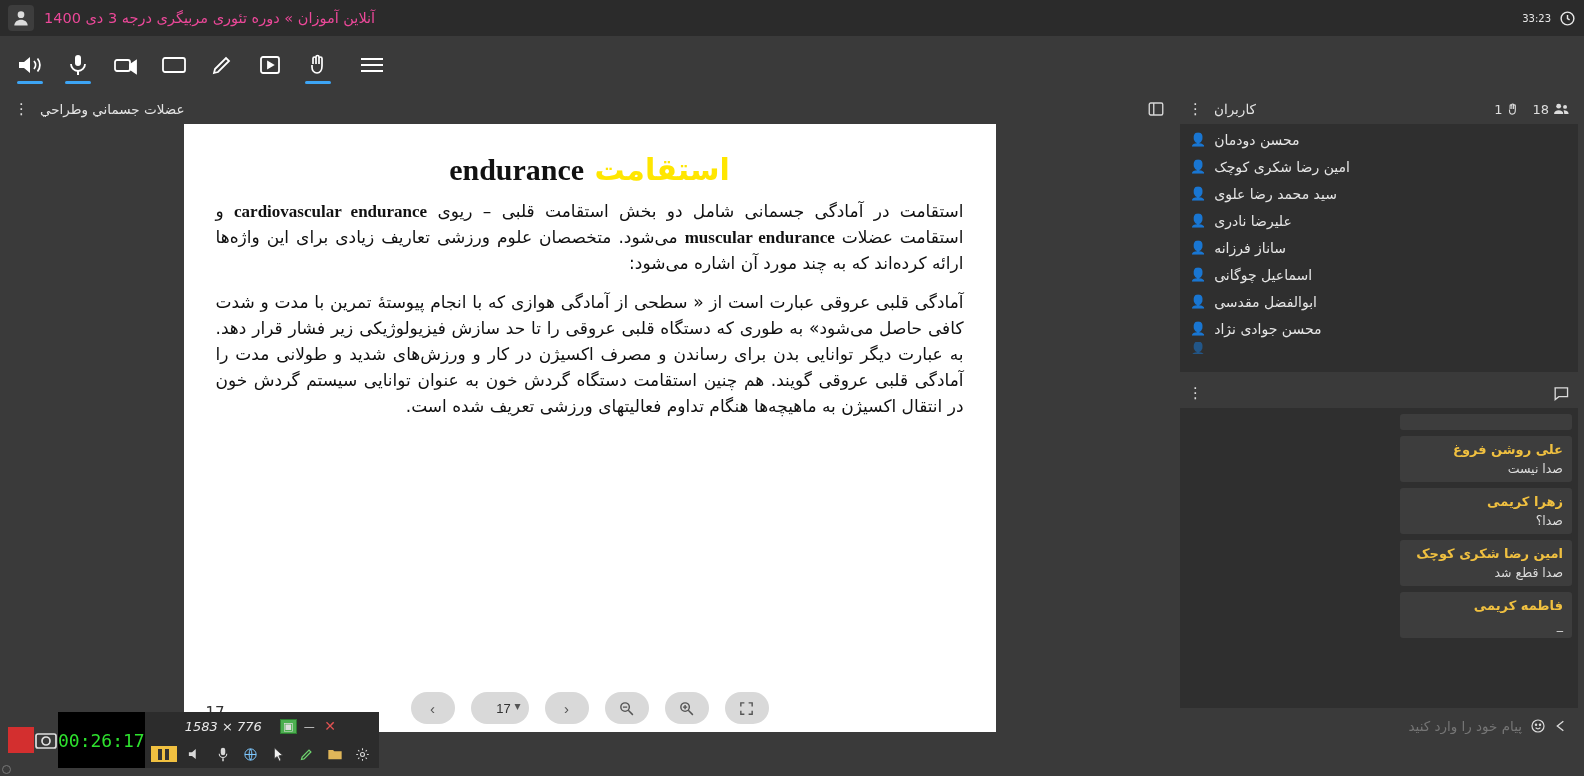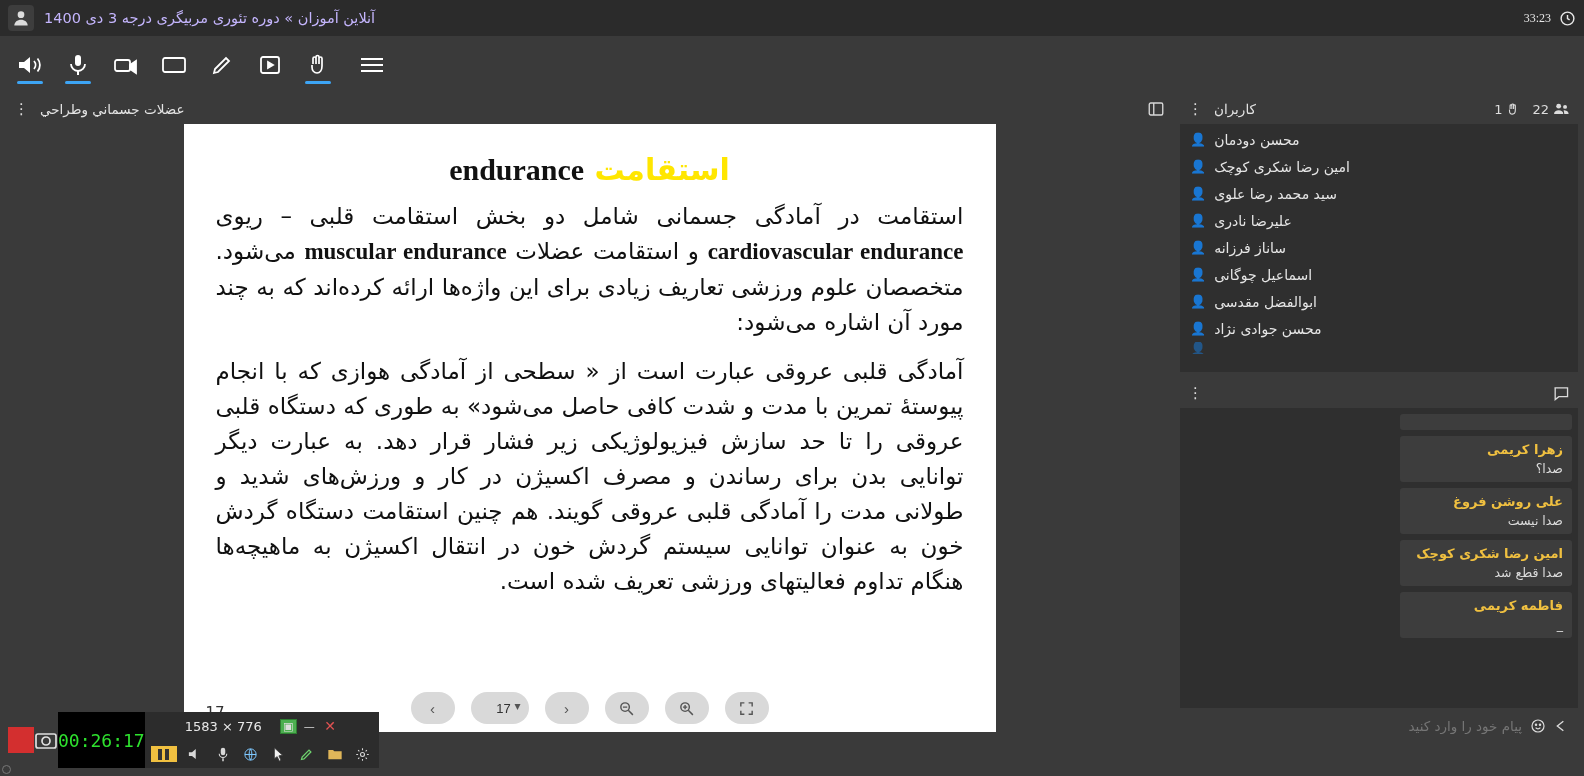--- a/index.html
+++ b/index.html
@@ -12,22 +12,22 @@
   body { position: relative; }
 
   
   .topbar {
     position: absolute; top: 0; left: 0; width: 1584px; height: 36px;
     background: #2b2b2b; color: #e8e8e8;
     display: flex; align-items: center; justify-content: space-between;
     padding: 0 8px;
   }
   .topbar-left { display: flex; align-items: center; gap: 8px; }
-  .rec-clock { font-size: 12px; color: #e8e8e8; font-family: Liberation Serif, serif; }
-  .topbar-title { font-size: 14.5px; color: #c4b5fd; white-space: nowrap; }
+  .rec-clock { font-size: 10px; color: #e8e8e8; }
+  .topbar-title { font-size: 14.5px; color: #ec4899; white-space: nowrap; }
   .topbar-right { display: flex; align-items: center; gap: 10px; }
   .avatar-btn {
     width: 26px; height: 26px; border-radius: 4px; background: #3d3d3d;
     display: flex; align-items: center; justify-content: center;
   }
 
   
   .toolbar {
     position: absolute; top: 36px; left: 0; width: 1584px; height: 58px;
     background: #3a3a3a;
@@ -65,21 +65,21 @@
     position: relative; padding: 28px 32px 0 32px;
     overflow: hidden;
   }
   .slide h1 {
     text-align: center; font-size: 30px; font-weight: 700;
     font-family: "DejaVu Sans", sans-serif; margin-bottom: 12px; direction: rtl;
   }
   .slide h1 .hl { color: #ffe600; }
   .slide h1 .en { color: #111; font-family: "Liberation Serif", serif; font-weight: 700; }
   .slide p {
-    font-size: 23px; line-height: 1.52; text-align: justify;
+    font-size: 17px; line-height: 1.52; text-align: justify;
     direction: rtl; margin-bottom: 14px;
     font-family: "DejaVu Sans", sans-serif;
   }
   .slide p .en {
     font-family: "Liberation Serif", serif; font-weight: 700;
   }
   .page-num {
     position: absolute; bottom: 10px; left: 22px; font-size: 15px; color: #333;
   }
 
@@ -168,20 +168,21 @@
     width: 88px; height: 56px; background: #000; color: #2ee12e;
     font-family: "DejaVu Sans Mono", monospace; font-size: 18px;
     display: flex; align-items: center; justify-content: center;
     position: relative;
   }
   .rec-right { flex: 1; display: flex; flex-direction: column; }
   .rec-dim {
     height: 28px; background: #2c2c2c; color: #e8e8e8; font-size: 13px;
     display: flex; align-items: center; justify-content: center; gap: 10px;
     font-family: "DejaVu Sans", sans-serif;
+    font-style: italic;
   }
   .win-btns { display: flex; align-items: center; gap: 4px; margin-left: 8px; }
   .wb { width: 17px; height: 15px; display: flex; align-items: center; justify-content: center;
         font-size: 11px; color: #ddd; }
   .wb.green { background: #4caf50; border: 1px solid #2f7d32; }
   .wb.close { color: #e05252; font-size: 14px; }
   .rec-icons {
     height: 28px; background: #2c2c2c; display: flex; align-items: center; gap: 8px;
     padding: 0 6px;
   }
@@ -346,21 +347,21 @@
       <div class="meta">
         <span class="meta-item">
           <span>
             <svg width="17" height="14" viewBox="0 0 24 18" fill="#dcdcdc">
               <circle cx="8" cy="5" r="3.4"></circle>
                 <circle cx="17" cy="6" r="2.8"></circle>
               <path d="M1.5 16c0-3.3 2.9-5.2 6.5-5.2s6.5 1.9 6.5 5.2z"></path>
               <path d="M15 10.8c3 0 7 1.3 7 5.2h-6"></path>
             </svg>
           </span>
-          <span>22</span>
+          <span>18</span>
         </span>
         <span class="meta-item">
           <span>
             <svg width="14" height="15" viewBox="0 0 24 24" fill="none" stroke="#dcdcdc" stroke-width="1.9">
               <path d="M7 11V5.5a1.5 1.5 0 1 1 3 0V11V4a1.5 1.5 0 1 1 3 0v7V5.5a1.5 1.5 0 1 1 3 0V13c0 4-2 7-5 7s-5-2.5-5-6v-2"></path>
             </svg>
           </span>
           <span>1</span>
         </span>
       </div>
@@ -413,26 +414,26 @@
       <span>
         <svg width="18" height="16" viewBox="0 0 24 22" fill="none" stroke="#dcdcdc" stroke-width="1.8">
           <path d="M3 4h18v12H9l-5 4V4z"></path>
         </svg>
       </span>
       <span class="kebab">⋮</span>
     </div>
     <div class="chat-body">
       <div class="msg" style="height:16px;padding:0;margin-bottom:6px;"></div>
       <div class="msg">
+        <div class="who">علی روشن فروغ</div>
+        <div class="txt">صدا نیست</div>
+      </div>
+      <div class="msg">
         <div class="who">زهرا کریمی</div>
         <div class="txt">صدا؟</div>
-      </div>
-      <div class="msg">
-        <div class="who">علی روشن فروغ</div>
-        <div class="txt">صدا نیست</div>
       </div>
       <div class="msg">
         <div class="who">امین رضا شکری کوچک</div>
         <div class="txt">صدا قطع شد</div>
       </div>
       <div class="msg">
         <div class="who">فاطمه کریمی</div>
         <div class="txt">_</div>
       </div>
     </div>

